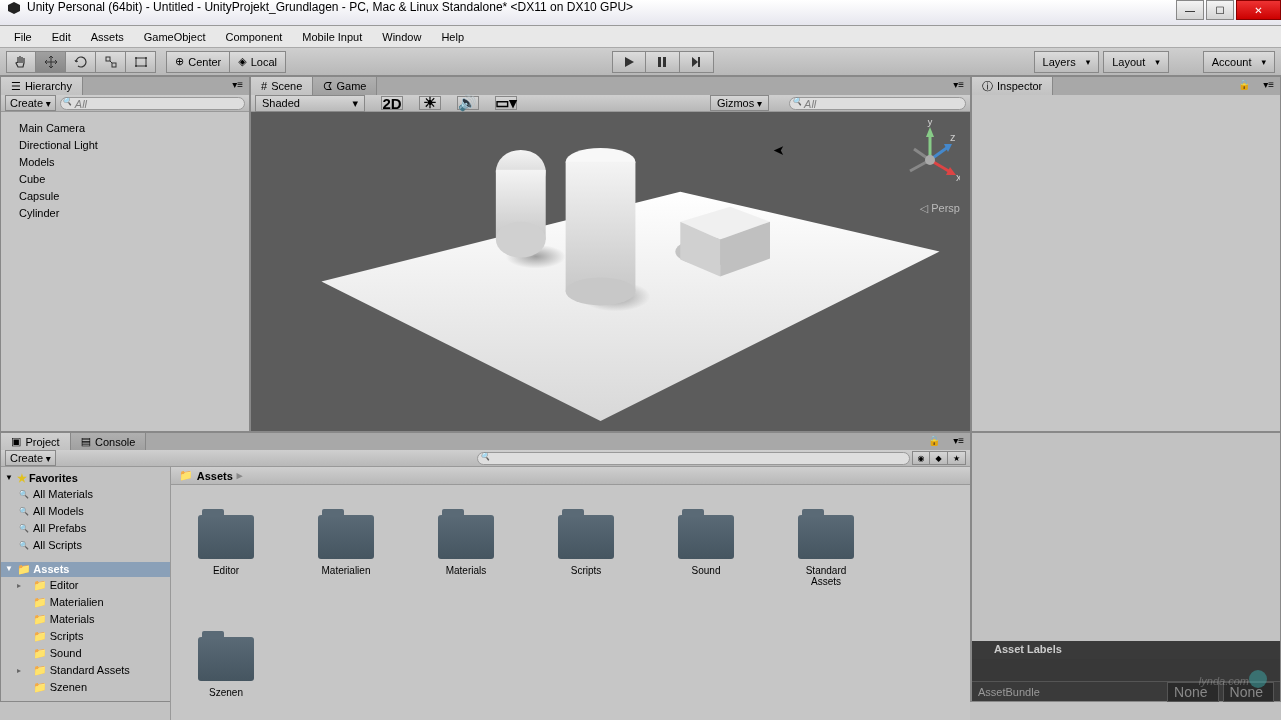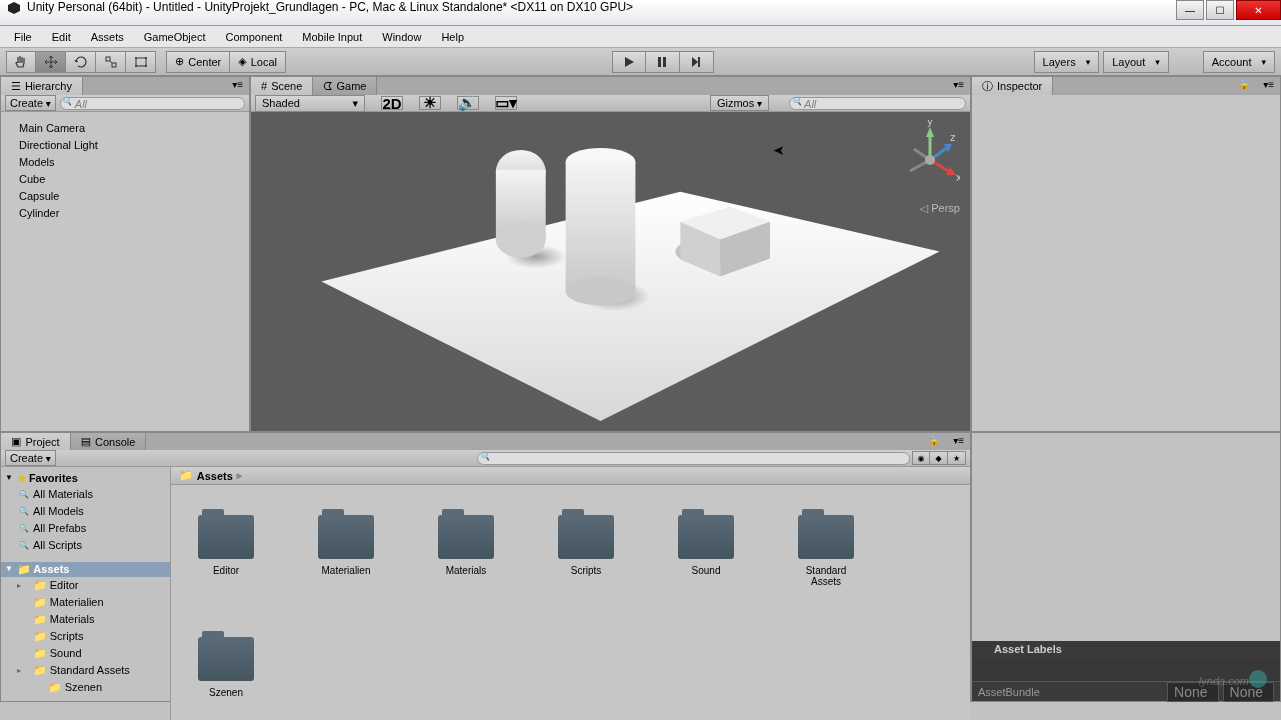--- a/index.html
+++ b/index.html
@@ -360,21 +360,21 @@
         <div class="tree-item fav">All Prefabs</div>
         <div class="tree-item fav">All Scripts</div>
         <div style="height:8px"></div>
         <div class="tree-header assets"><span>📁</span> <span>Assets</span></div>
         <div class="tree-item folder">📁 <span>Editor</span></div>
         <div class="tree-item" style="padding-left:32px">📁 <span>Materialien</span></div>
         <div class="tree-item" style="padding-left:32px">📁 <span>Materials</span></div>
         <div class="tree-item" style="padding-left:32px">📁 <span>Scripts</span></div>
         <div class="tree-item" style="">📁 <span>Sound</span></div>
         <div class="tree-item folder">📁 <span>Standard Assets</span></div>
-        <div class="tree-item" style="padding-left:47px">📁 <span>Szenen</span></div>
+        <div class="tree-item" style="padding-left:32px">📁 <span>Szenen</span></div>
       </div>
       <div class="proj-content">
         <div class="breadcrumb">
             <span>📁</span>
             <span>Assets</span> 
             <span style="color:#888">▸</span>
           </div>
         <div class="asset-grid">
           <div class="asset-item">
               <div class="folder-big"></div>

